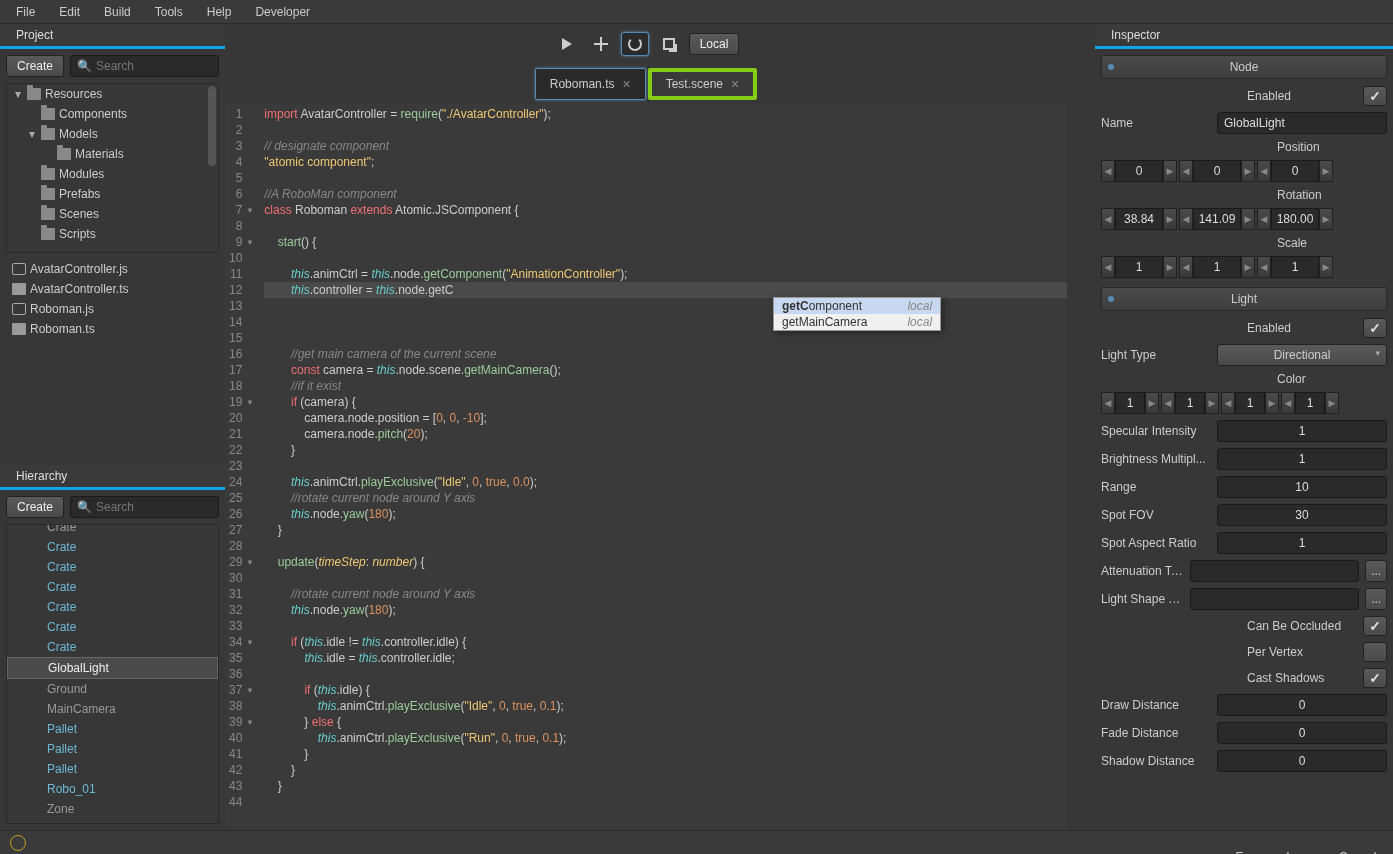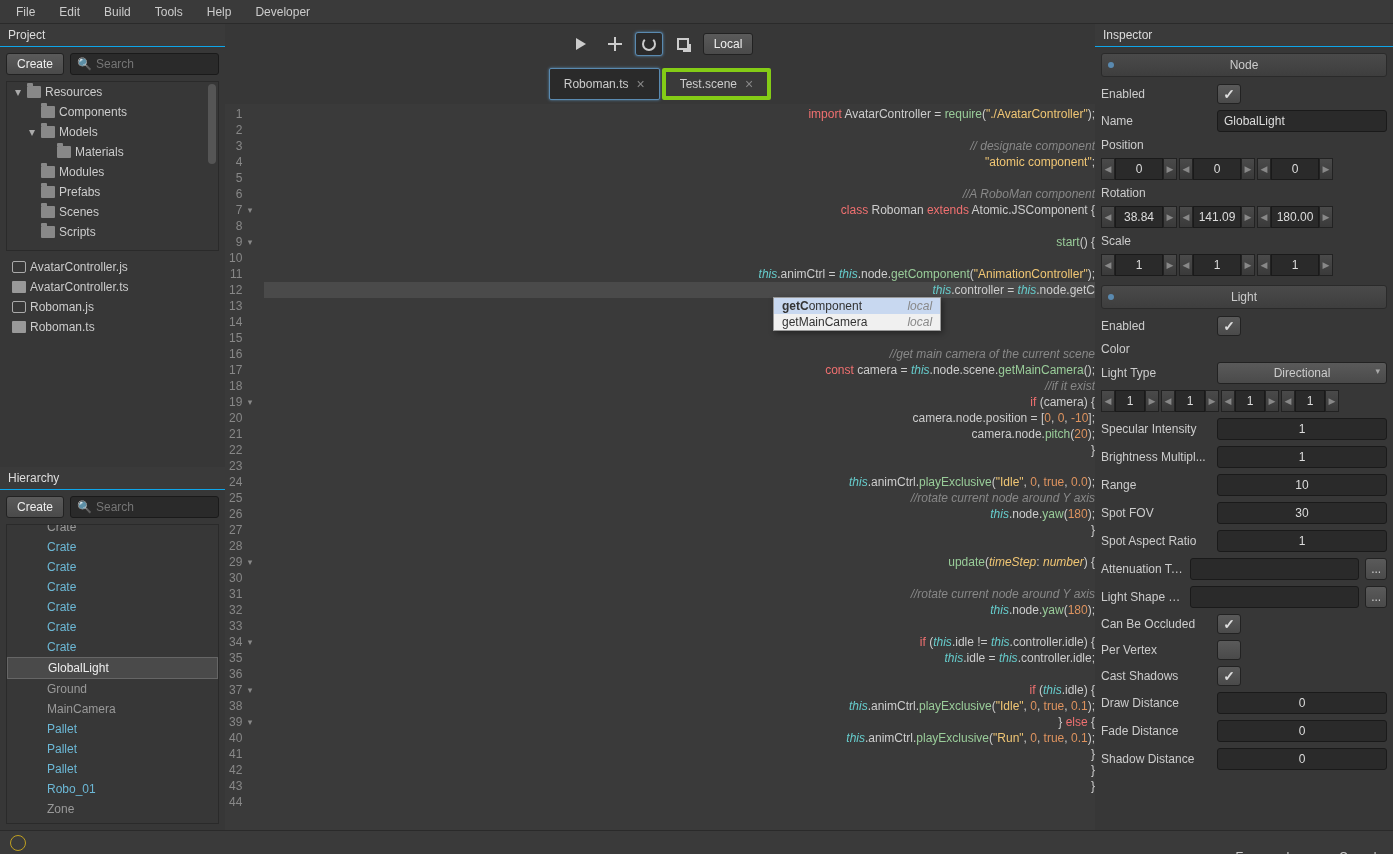--- a/index.html
+++ b/index.html
@@ -1,20 +1,20 @@
 <!DOCTYPE html>
 <html><head>
 <meta charset="utf-8">
 <style>
 * { margin:0; padding:0; box-sizing:border-box; font-family:"Segoe UI",Arial,sans-serif; font-size:12px; }
 body { background:#373737; color:#ccc; width:1393px; height:854px; overflow:hidden; display:flex; flex-direction:column; }
 .menubar { background:#3a3a3a; height:24px; display:flex; align-items:center; padding:0 4px; border-bottom:1px solid #2a2a2a; font-size:13px; }
 .menubar div { padding:0 12px; cursor:pointer; }
 .main { flex:1; display:flex; overflow:hidden; }
-.panel-title { background:#3a3a3a; padding:4px 8px; color:#ddd; border-bottom:1px solid #0ea5e9; }
+.panel-title { background:#3a3a3a; padding:4px 16px; color:#ddd; border-bottom:3px solid #0ea5e9; }
 .btn { background:linear-gradient(#5a5a5a,#4a4a4a); border:1px solid #222; border-radius:3px; padding:3px 10px; color:#eee; cursor:pointer; display:inline-block; }
 .search { background:#2a2a2a; border:1px solid #1a1a1a; border-radius:3px; padding:3px 6px; color:#999; flex:1; display:flex; align-items:center; gap:4px; }
 .search input { background:transparent; border:none; color:#ccc; outline:none; width:100%; }
 .left-col { width:225px; display:flex; flex-direction:column; background:#373737; }
 .project-bar, .hier-bar { display:flex; gap:6px; padding:6px; align-items:center; }
 .tree { flex:1; overflow:auto; background:#373737; border:1px solid #2a2a2a; margin:0 6px 6px 6px; position:relative; }
 .tree-item { padding:3px 6px; display:flex; align-items:center; gap:4px; cursor:pointer; color:#ccc; }
 .indent1 { padding-left:20px; }
 .indent2 { padding-left:36px; }
 .chev { width:10px; display:inline-block; text-align:center; color:#aaa; }
@@ -43,39 +43,39 @@
 .tabs { display:flex; justify-content:center; gap:2px; padding:4px 0; background:#373737; }
 .tab { padding:4px 14px; background:#3a3a3a; border:4px solid #84cc16; border-radius:2px; cursor:pointer; display:flex; align-items:center; gap:8px; }
 .tab.active { background:#2a2a2a; border:1px solid #5a8ab0; box-shadow:0 0 3px #5a8ab0; }
 .tab-close { color:#888; font-size:14px; }
 .editor { flex:1; display:flex; overflow:hidden; background:#3a3a3a; position:relative; }
 .gutter { background:#3a3a3a; color:#888; text-align:right; padding:2px 8px 2px 4px; font-family:Consolas,monospace; font-size:13px; line-height:16px; user-select:none; }
 .gutter .ln { height:16px; }
 .gutter .fold { position:relative; }
 .gutter .fold::after { content:"▾"; position:absolute; right:-10px; color:#888; font-size:9px; }
 .code { flex:1; font-family:Consolas,monospace; font-size:13px; line-height:16px; padding:2px 0 2px 14px; overflow:hidden; white-space:pre; }
-.code .line { height:16px;text-align:right; }
+.code .line { height:16px; }
 .hl-line { background:#4a4a4a; }
 .k-red { color:#f07070; }
 .k-teal { color:#66cccc; font-style:italic; }
 .k-fn { color:#99cc99; }
 .k-str { color:#f0c674; }
 .k-cmt { color:#888; font-style:italic; }
 .k-num { color:#de935f; }
 .k-op { color:#ccc; }
 .k-type { color:#f0c674; font-style:italic; }
 .autocomplete { position:absolute; left:548px; top:193px; background:#f0f0f0; border:1px solid #999; font-family:Consolas,monospace; font-size:12px; box-shadow:2px 2px 6px rgba(0,0,0,0.4); }
 .ac-item { display:flex; justify-content:space-between; padding:1px 8px; gap:40px; color:#333; }
 .ac-item.sel { background:#c8d8f0; }
 .ac-kind { color:#888; font-style:italic; }
-.right-col { width:298px; background:#373737; display:flex; flex-direction:column; overflow:hidden; }
+.right-col { width:298px; background:#373737; display:flex; flex-direction:column; overflow:hidden;margin-left:28px; }
 .insp { flex:1; overflow:auto; padding:0 6px; }
 .section-hdr { background:linear-gradient(#4a4a4a,#3e3e3e); border:1px solid #2a2a2a; border-radius:3px; padding:4px; text-align:center; margin:6px 0 4px 0; position:relative; }
 .section-hdr::before { content:""; position:absolute; left:6px; top:8px; width:6px; height:6px; background:#5a8ab0; border-radius:50%; }
-.prop-row { display:flex; align-items:center; padding:3px 0; gap:6px; }
+.prop-row { display:flex; align-items:center; padding:3px 0; gap:6px;justify-content:flex-end; }
 .prop-label { width:110px; color:#ccc; white-space:nowrap; overflow:hidden; text-overflow:ellipsis; }
 .prop-input { background:#2a2a2a; border:1px solid #1a1a1a; border-radius:3px; padding:3px 6px; color:#ddd; flex:1; }
 .vec3 { display:flex; gap:2px; flex:1; }
 .vec-cell { display:flex; align-items:center; background:#373737; }
 .vec-btn { width:14px; height:22px; background:linear-gradient(#4a4a4a,#3a3a3a); border:1px solid #222; display:flex; align-items:center; justify-content:center; color:#888; font-size:9px; cursor:pointer; }
 .vec-val { width:48px; background:#2a2a2a; border:1px solid #1a1a1a; text-align:center; padding:3px 0; color:#ddd; }
 .vec4 .vec-val { width:30px; }
 .check { width:24px; height:20px; background:linear-gradient(#5a5a5a,#4a4a4a); border:1px solid #222; border-radius:3px; display:flex; align-items:center; justify-content:center; }
 .check.on::after { content:"✓"; color:#ddd; font-weight:bold; font-size:14px; }
 .dropdown { background:linear-gradient(#5a5a5a,#4a4a4a); border:1px solid #222; border-radius:3px; padding:3px 8px; flex:1; text-align:center; position:relative; }
@@ -367,25 +367,25 @@
             </div>
           </div>
         </div>
 
       <div class="section-hdr">Light</div>
       <div class="prop-row">
           <span class="prop-label">Enabled</span>
           <span class="check on"></span>
         </div>
       <div class="prop-row">
-          <span class="prop-label">Color</span>
-        </div>
-      <div class="prop-row">
           <span class="prop-label">Light Type</span>
           <span class="dropdown">Directional</span>
+        </div>
+      <div class="prop-row">
+          <span class="prop-label">Color</span>
         </div>
       <div class="prop-row" id="color-vec">
           <div class="vec3 vec4">
             <div class="vec-cell">
               <span class="vec-btn">◀</span>
               <span class="vec-val">1</span>
               <span class="vec-btn">▶</span>
             </div>
             <div class="vec-cell">
               <span class="vec-btn">◀</span>

